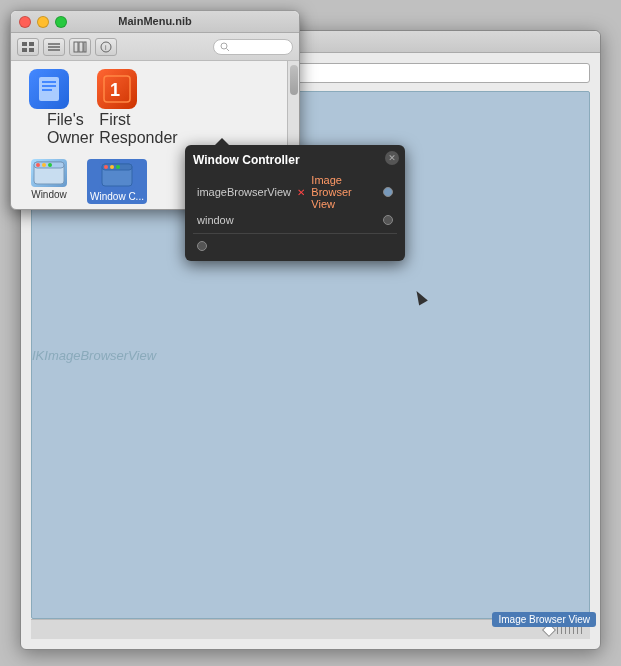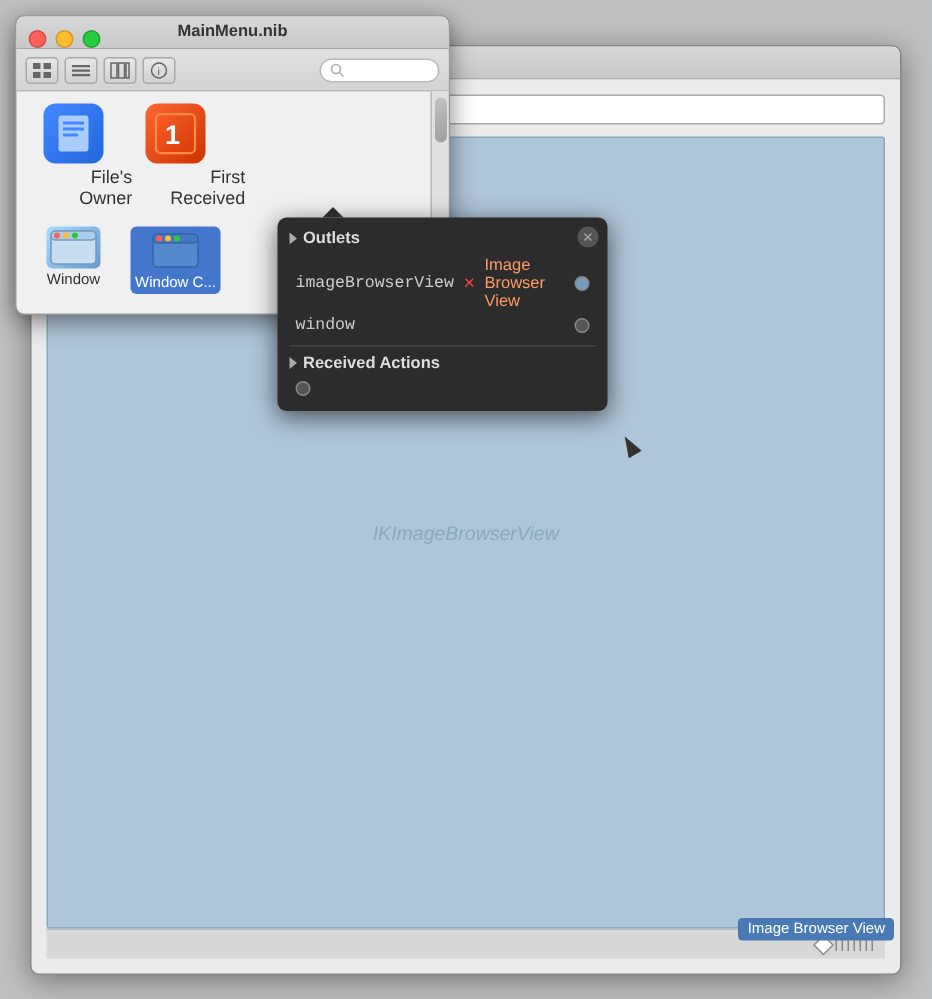--- a/index.html
+++ b/index.html
@@ -75,21 +75,21 @@
     }
 
     .canvas-area {
       flex: 1;
       background: #afc5d8;
       border: 1px solid #8aaabb;
       border-radius: 2px;
       position: relative;
       display: flex;
       align-items: center;
-      justify-content: center;
+      justify-content: flex-start;
     }
 
     .canvas-watermark {
       color: #8aaabb;
       font-size: 13px;
       font-style: italic;
     }
 
     .canvas-bottom-bar {
       height: 20px;
@@ -146,21 +146,21 @@
       border: 1px solid #999;
       z-index: 10;
     }
 
     .nib-titlebar {
       height: 22px;
       background: linear-gradient(to bottom, #d8d8d8, #c8c8c8);
       border-radius: 6px 6px 0 0;
       border-bottom: 1px solid #aaa;
       display: flex;
-      align-items: flex-end;
+      align-items: center;
       padding: 0 8px;
       gap: 6px;
     }
 
     .nib-title {
       font-size: 11px;
       color: #333;
       font-weight: 600;
       position: absolute;
       left: 50%;
@@ -241,23 +241,23 @@
     .nib-icon-img {
       width: 40px;
       height: 40px;
       display: flex;
       align-items: center;
       justify-content: center;
       font-size: 24px;
     }
 
     .nib-icon-label {
-      font-size: 12px;
+      font-size: 16px;
       color: #333;
-      text-align: right;
+      text-align: left;
       margin-top: 2px;
       margin-left: 43px;
     }
 
     
     .icon-files-owner {
       width: 40px; height: 40px;
       background: linear-gradient(135deg, #4488ff, #2266dd);
       border-radius: 8px;
       position: relative;
@@ -376,21 +376,20 @@
     }
 
     .popup-row.connected {
       
     }
 
     .popup-outlet-name {
       color: #ccc;
       font-size: 11px;
       flex: 1;
-      font-family: Liberation Mono, monospace;
     }
 
     .popup-outlet-value {
       color: #ff9966;
       font-size: 11px;
       display: flex;
       align-items: center;
       gap: 4px;
     }
 
@@ -555,21 +554,21 @@
 
     <div class="nib-icon">
       <div class="nib-icon-img">
         <div class="icon-first-responder">
           <svg width="30" height="30" viewBox="0 0 30 30">
             <text x="8" y="22" font-size="18" fill="white" font-weight="bold">1</text>
             <rect x="2" y="2" width="26" height="26" rx="3" fill="none" stroke="#ff8844" stroke-width="1.5"></rect>
           </svg>
         </div>
       </div>
-      <span class="nib-icon-label">First Received</span>
+      <span class="nib-icon-label">First Responder</span>
     </div>
 
   </div>
 
   <div class="nib-icons-row2">
 
     <div class="nib-icon-small">
       <div class="nib-icon-small-img">
         <svg width="32" height="24" viewBox="0 0 32 24">
           <rect x="1" y="1" width="30" height="22" rx="3" fill="#c8ddf0" stroke="#7799bb" stroke-width="1"></rect>
@@ -593,43 +592,36 @@
           <circle cx="17" cy="4" r="2" fill="#27c93f"></circle>
         </svg>
       </div>
       <span class="nib-icon-small-label" style="color:white;">Window C...</span>
     </div>
   </div>
 </div>
 
 <div class="popup">
   <div class="popup-close">✕</div>
-
-  <div class="popup-section-header">
-    <div class="triangle"></div>
-    <span>Outlets</span>
-  </div>
+  <div class="popup-title">Window Controller</div>
+
 
   <div class="popup-row connected">
     <span class="popup-outlet-name">imageBrowserView</span>
     <span class="popup-x">✕</span>
     <span class="popup-outlet-value">Image Browser View</span>
     <div class="popup-circle filled"></div>
   </div>
 
 
   <div class="popup-row">
     <span class="popup-outlet-name">window</span>
     <div class="popup-circle"></div>
   </div>
   <div class="popup-divider"></div>
 
-  <div class="popup-section-header">
-    <div class="triangle"></div>
-    <span>Received Actions</span>
-  </div>
 
   <div class="popup-row">
     <div class="popup-circle"></div>
   </div>
 </div>
 
 <div class="cursor"></div>
 
 </body></html>

